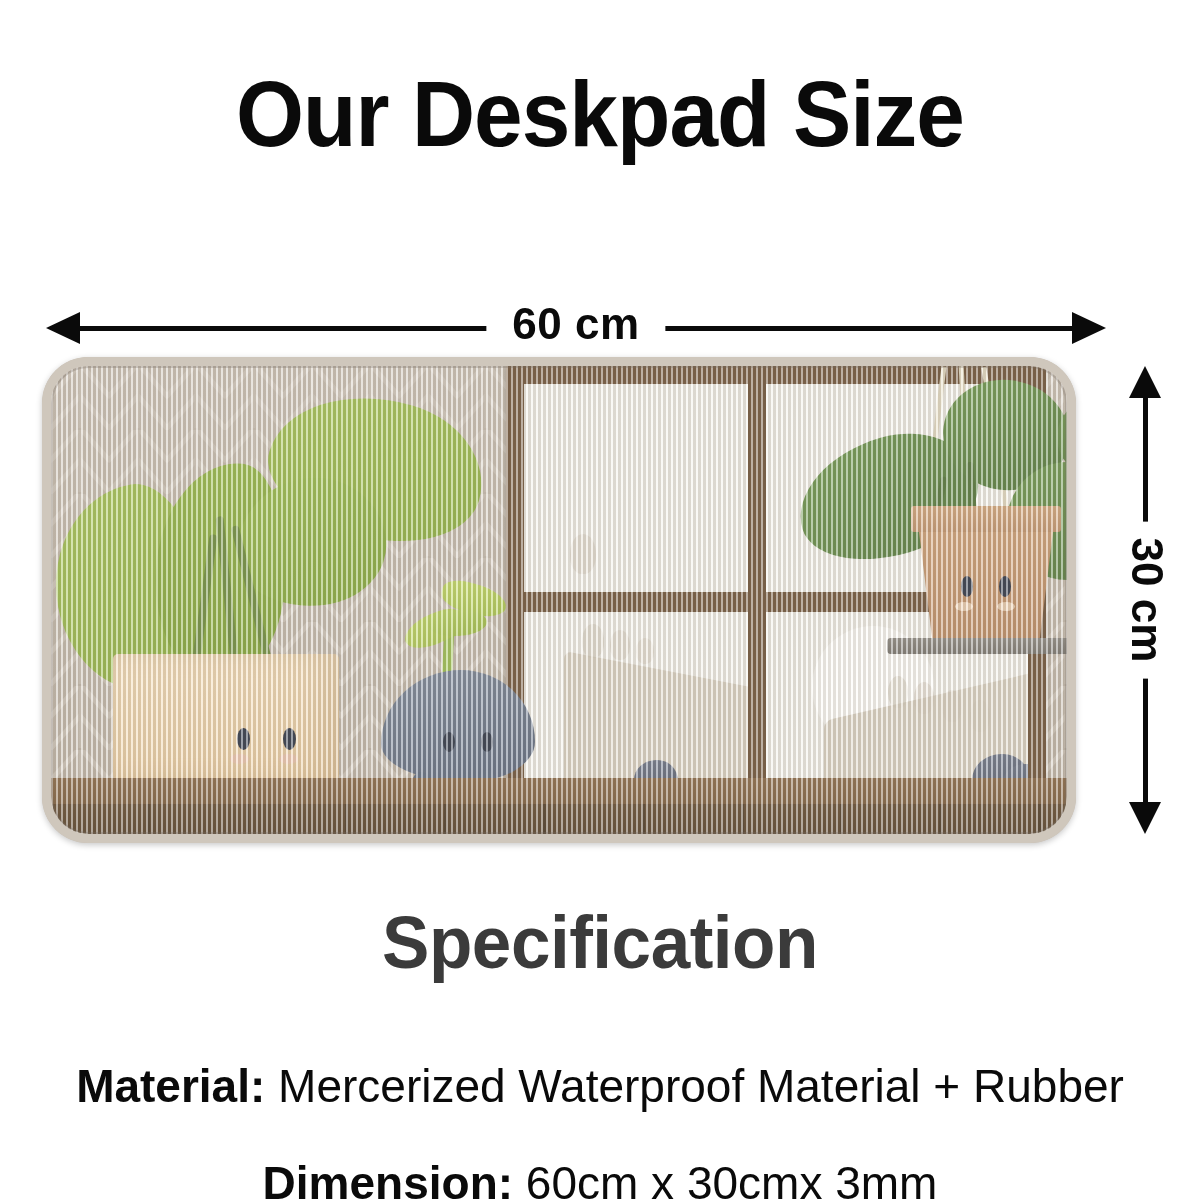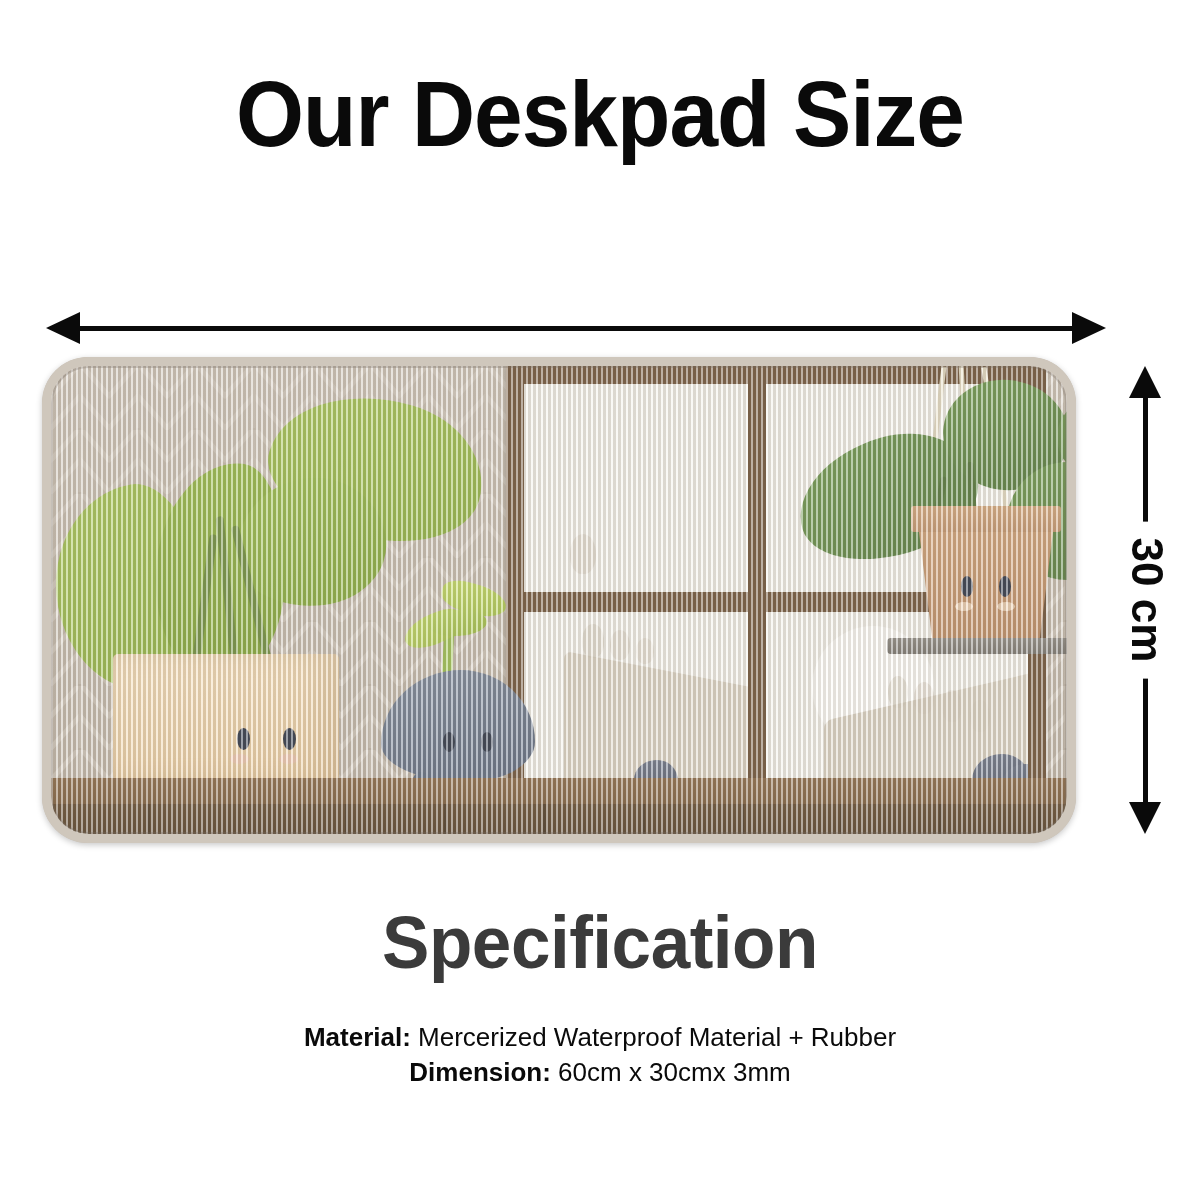--- a/index.html
+++ b/index.html
@@ -260,38 +260,40 @@
   }
   #spec-list {
     position: absolute;
     top: 1020px;
     left: 0;
     width: 1200px;
     text-align: center;
     color: #0a0a0a;
   }
   .spec-row {
-    font-size: 26px;
+    font-size: 46px;
     line-height: 1.33;
     white-space: nowrap;
+    margin-top: 36px;
   }
   .spec-label { font-weight: bold; }
   .spec-value { font-weight: normal; }
 </style>
 </head>
 <body>
 
 <div id="page">
 
   <div id="page-title">Our Deskpad Size</div>
 
   <div id="width-dim">
     <div class="head left"></div>
     <div class="dimline"></div>
     <div class="head right"></div>
+    <div class="dim-label">60 cm</div>
   </div>
 
   <div id="height-dim">
     <div class="head top"></div>
     <div class="dimline"></div>
     <div class="head bottom"></div>
     <div class="dim-label">30 cm</div>
   </div>
 
   <div id="deskpad">

